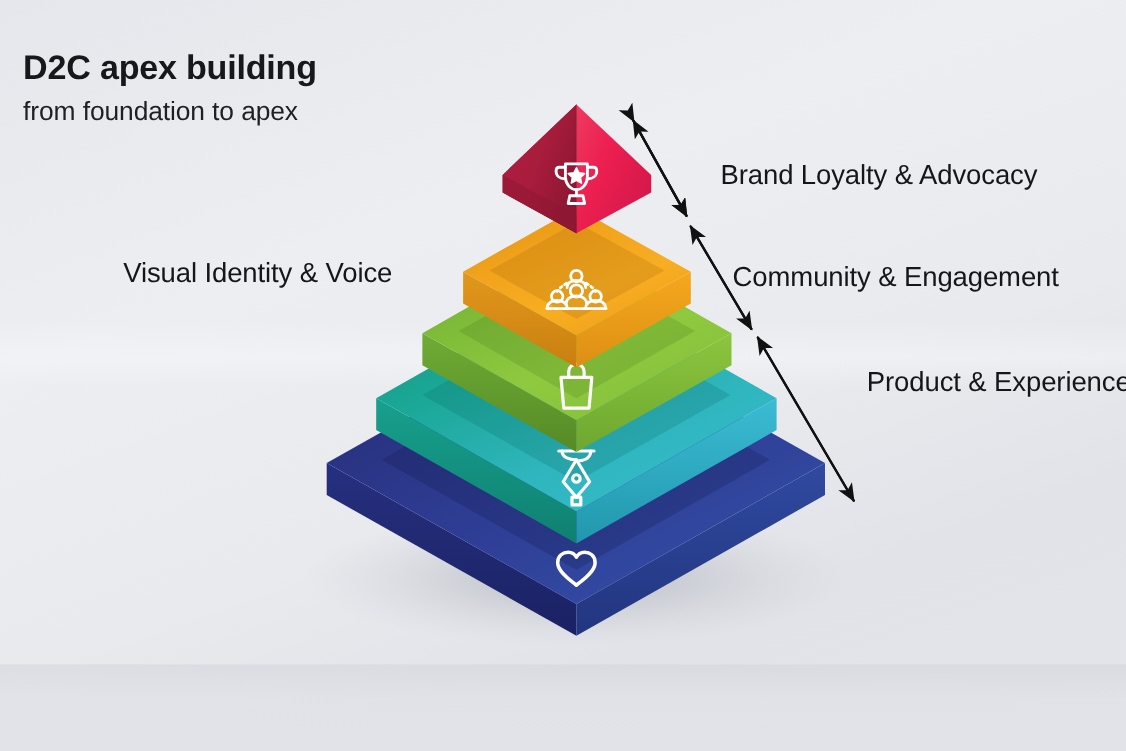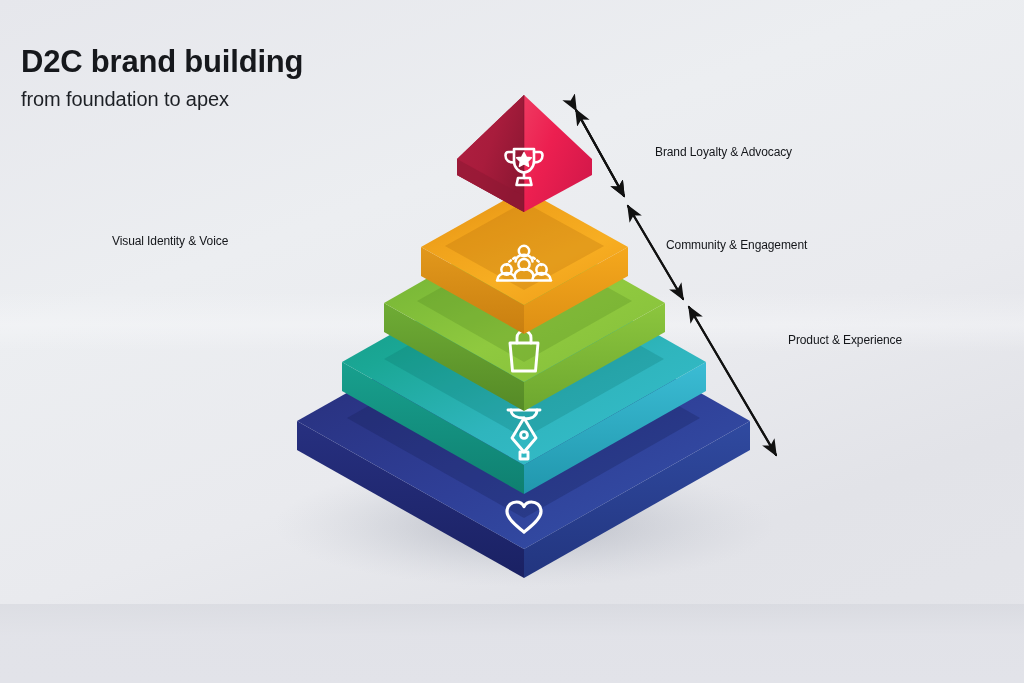--- a/index.html
+++ b/index.html
@@ -44,31 +44,31 @@
   #headline .title {
     font-size: 31px;
     font-weight: bold;
     color: #16181c;
     letter-spacing: -0.2px;
     line-height: 1.05;
     white-space: nowrap;
   }
   #headline .subtitle {
     margin-top: 9px;
-    font-size: 20px;
+    font-size: 24px;
     font-weight: normal;
     color: #1d2025;
     letter-spacing: -0.1px;
     white-space: nowrap;
   }
 
   
   .label {
     position: absolute;
-    font-size: 12px;
+    font-size: 25px;
     color: #14161a;
     white-space: nowrap;
     letter-spacing: -0.1px;
   }
   .label.right { text-align: left; }
   .label.left  { text-align: right; }
 
   #lbl-loyalty    { left: 655px; top: 145px; }
   #lbl-community  { left: 666px; top: 238px; }
   #lbl-product    { left: 740px; top: 333px; margin-left: 48px; }
@@ -85,21 +85,21 @@
 </style>
 </head>
 <body>
 
 <div id="canvas">
 
   <div id="band2"></div>
   <div id="band"></div>
 
   <div id="headline">
-    <div class="title">D2C brand building</div>
+    <div class="title">D2C apex building</div>
     <div class="subtitle">from foundation to apex</div>
   </div>
 
   <svg id="stage" viewBox="0 0 1024 683">
     <defs>
 
       <radialGradient id="gShadow" cx="50%" cy="50%" r="50%">
         <stop offset="0%" stop-color="#7c8090" stop-opacity=".45"></stop>
         <stop offset="60%" stop-color="#9aa0ad" stop-opacity=".18"></stop>
         <stop offset="100%" stop-color="#b6bac4" stop-opacity="0"></stop>

